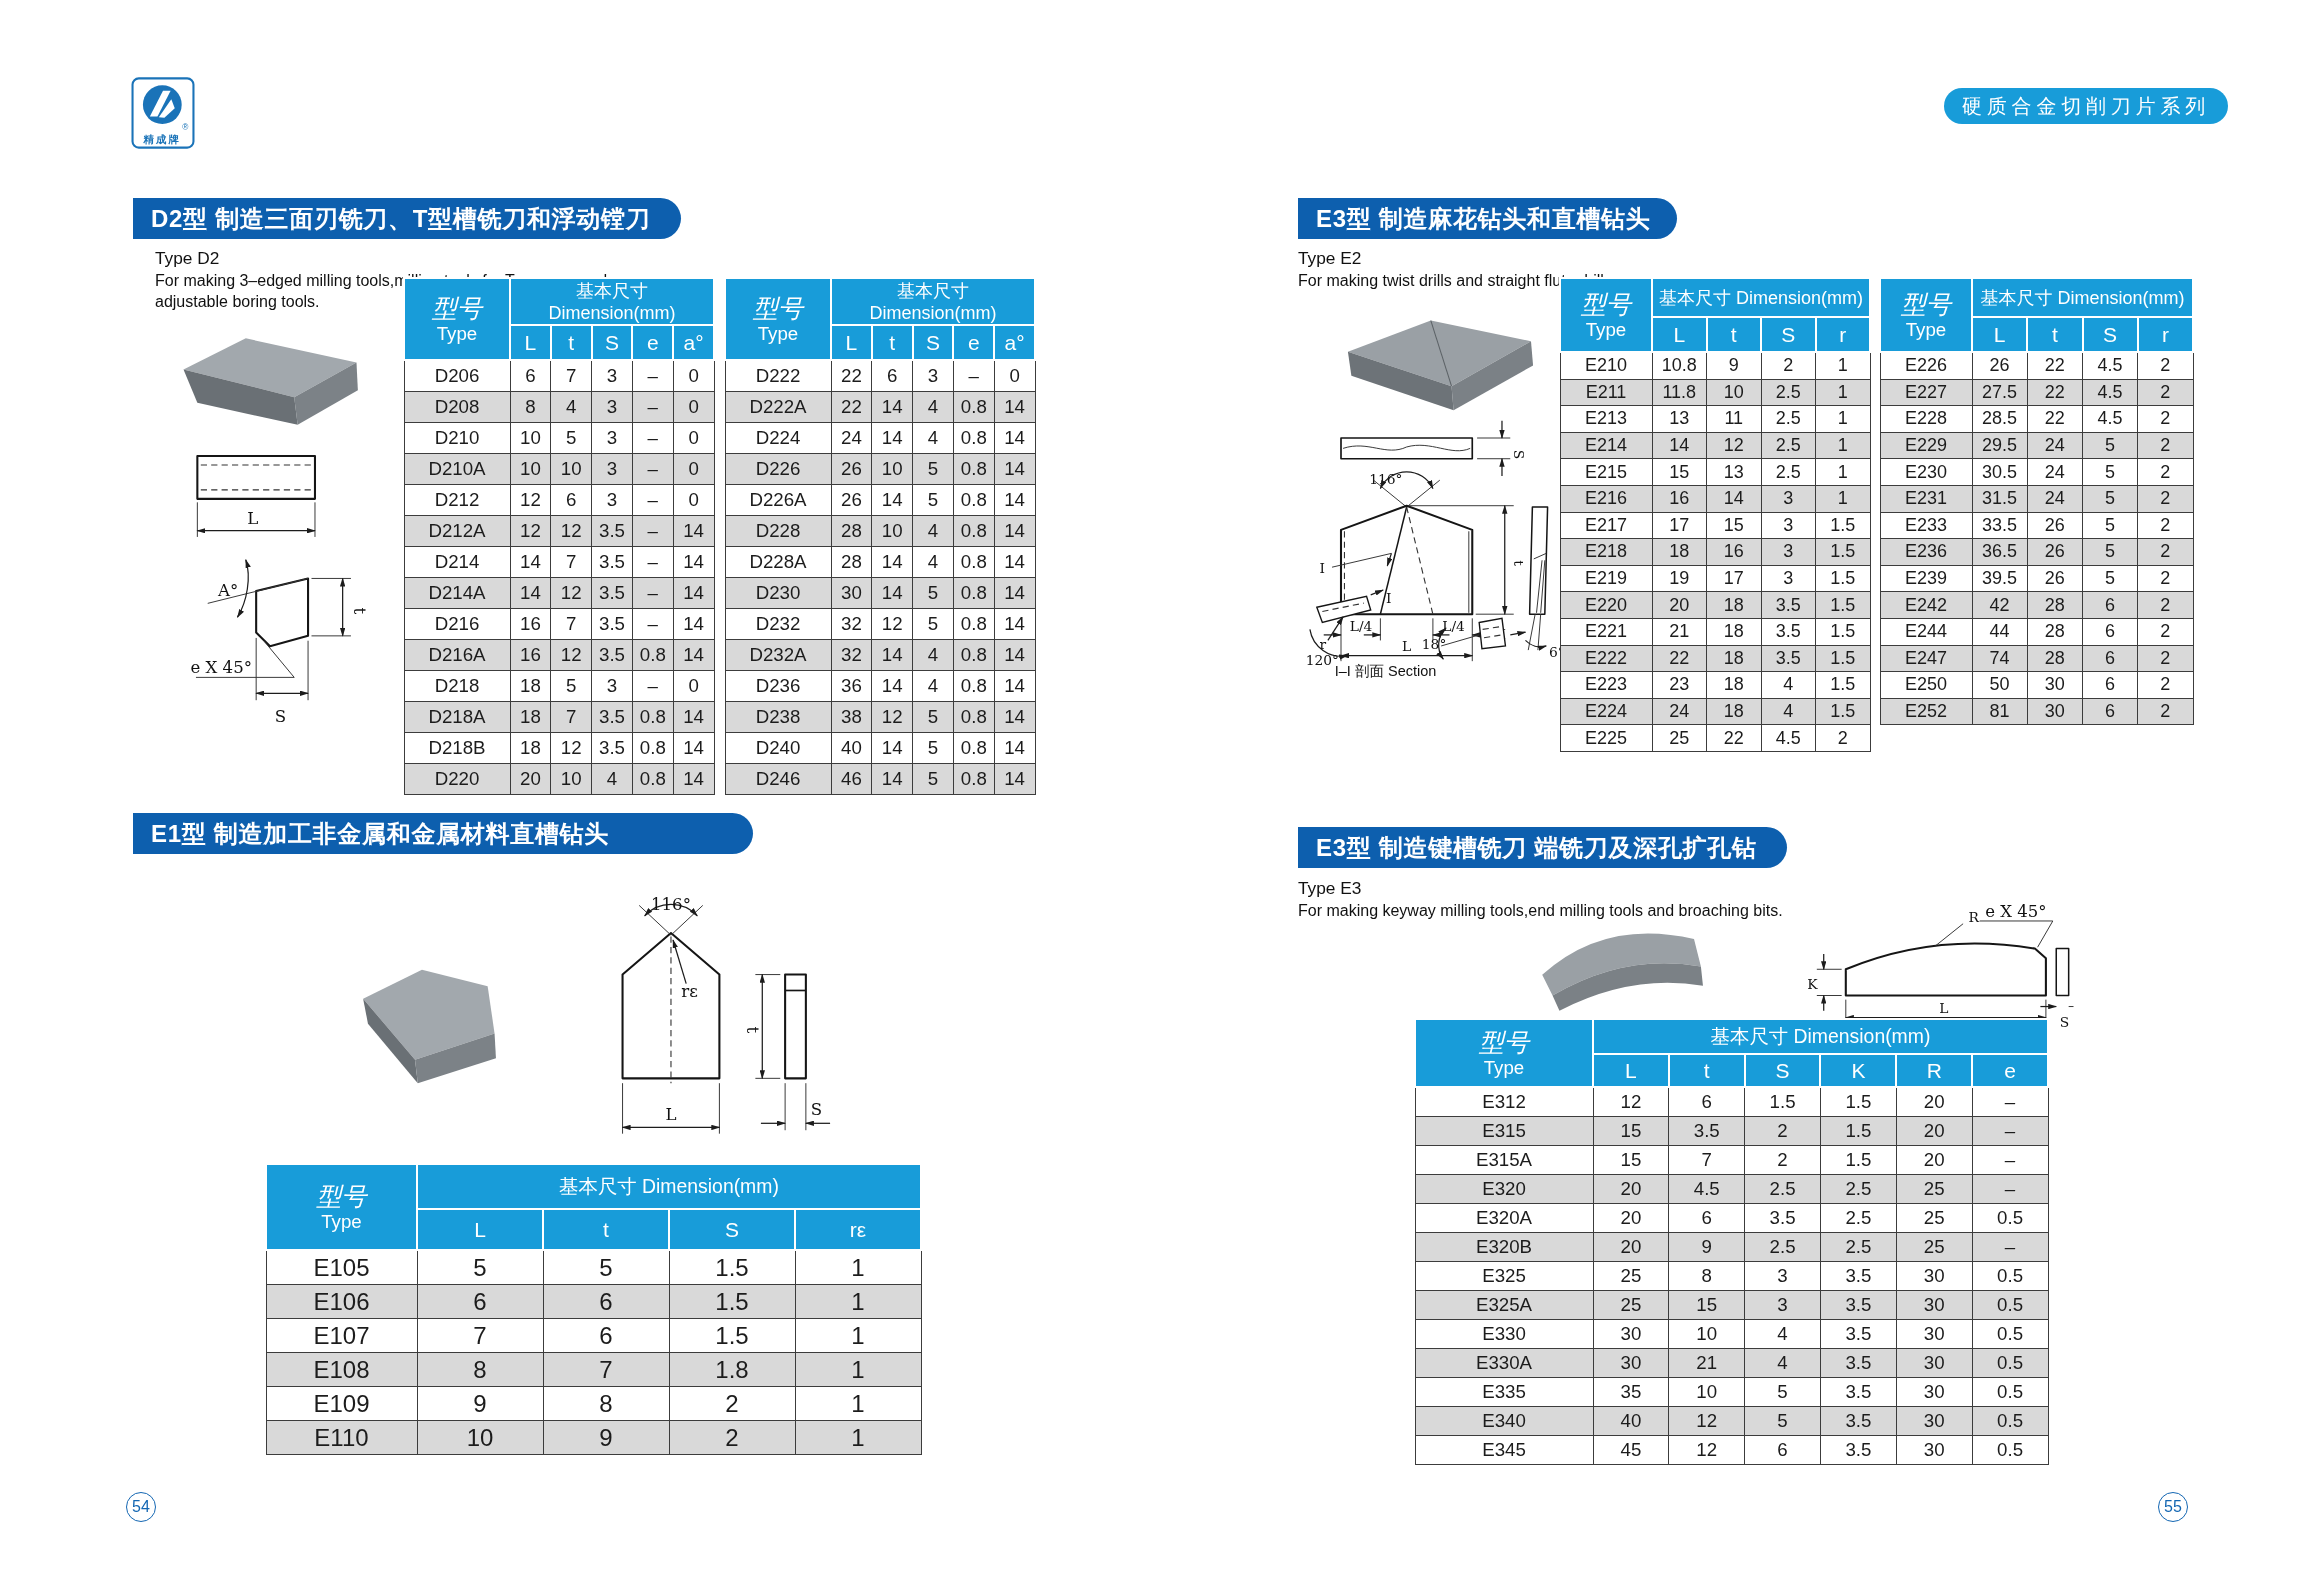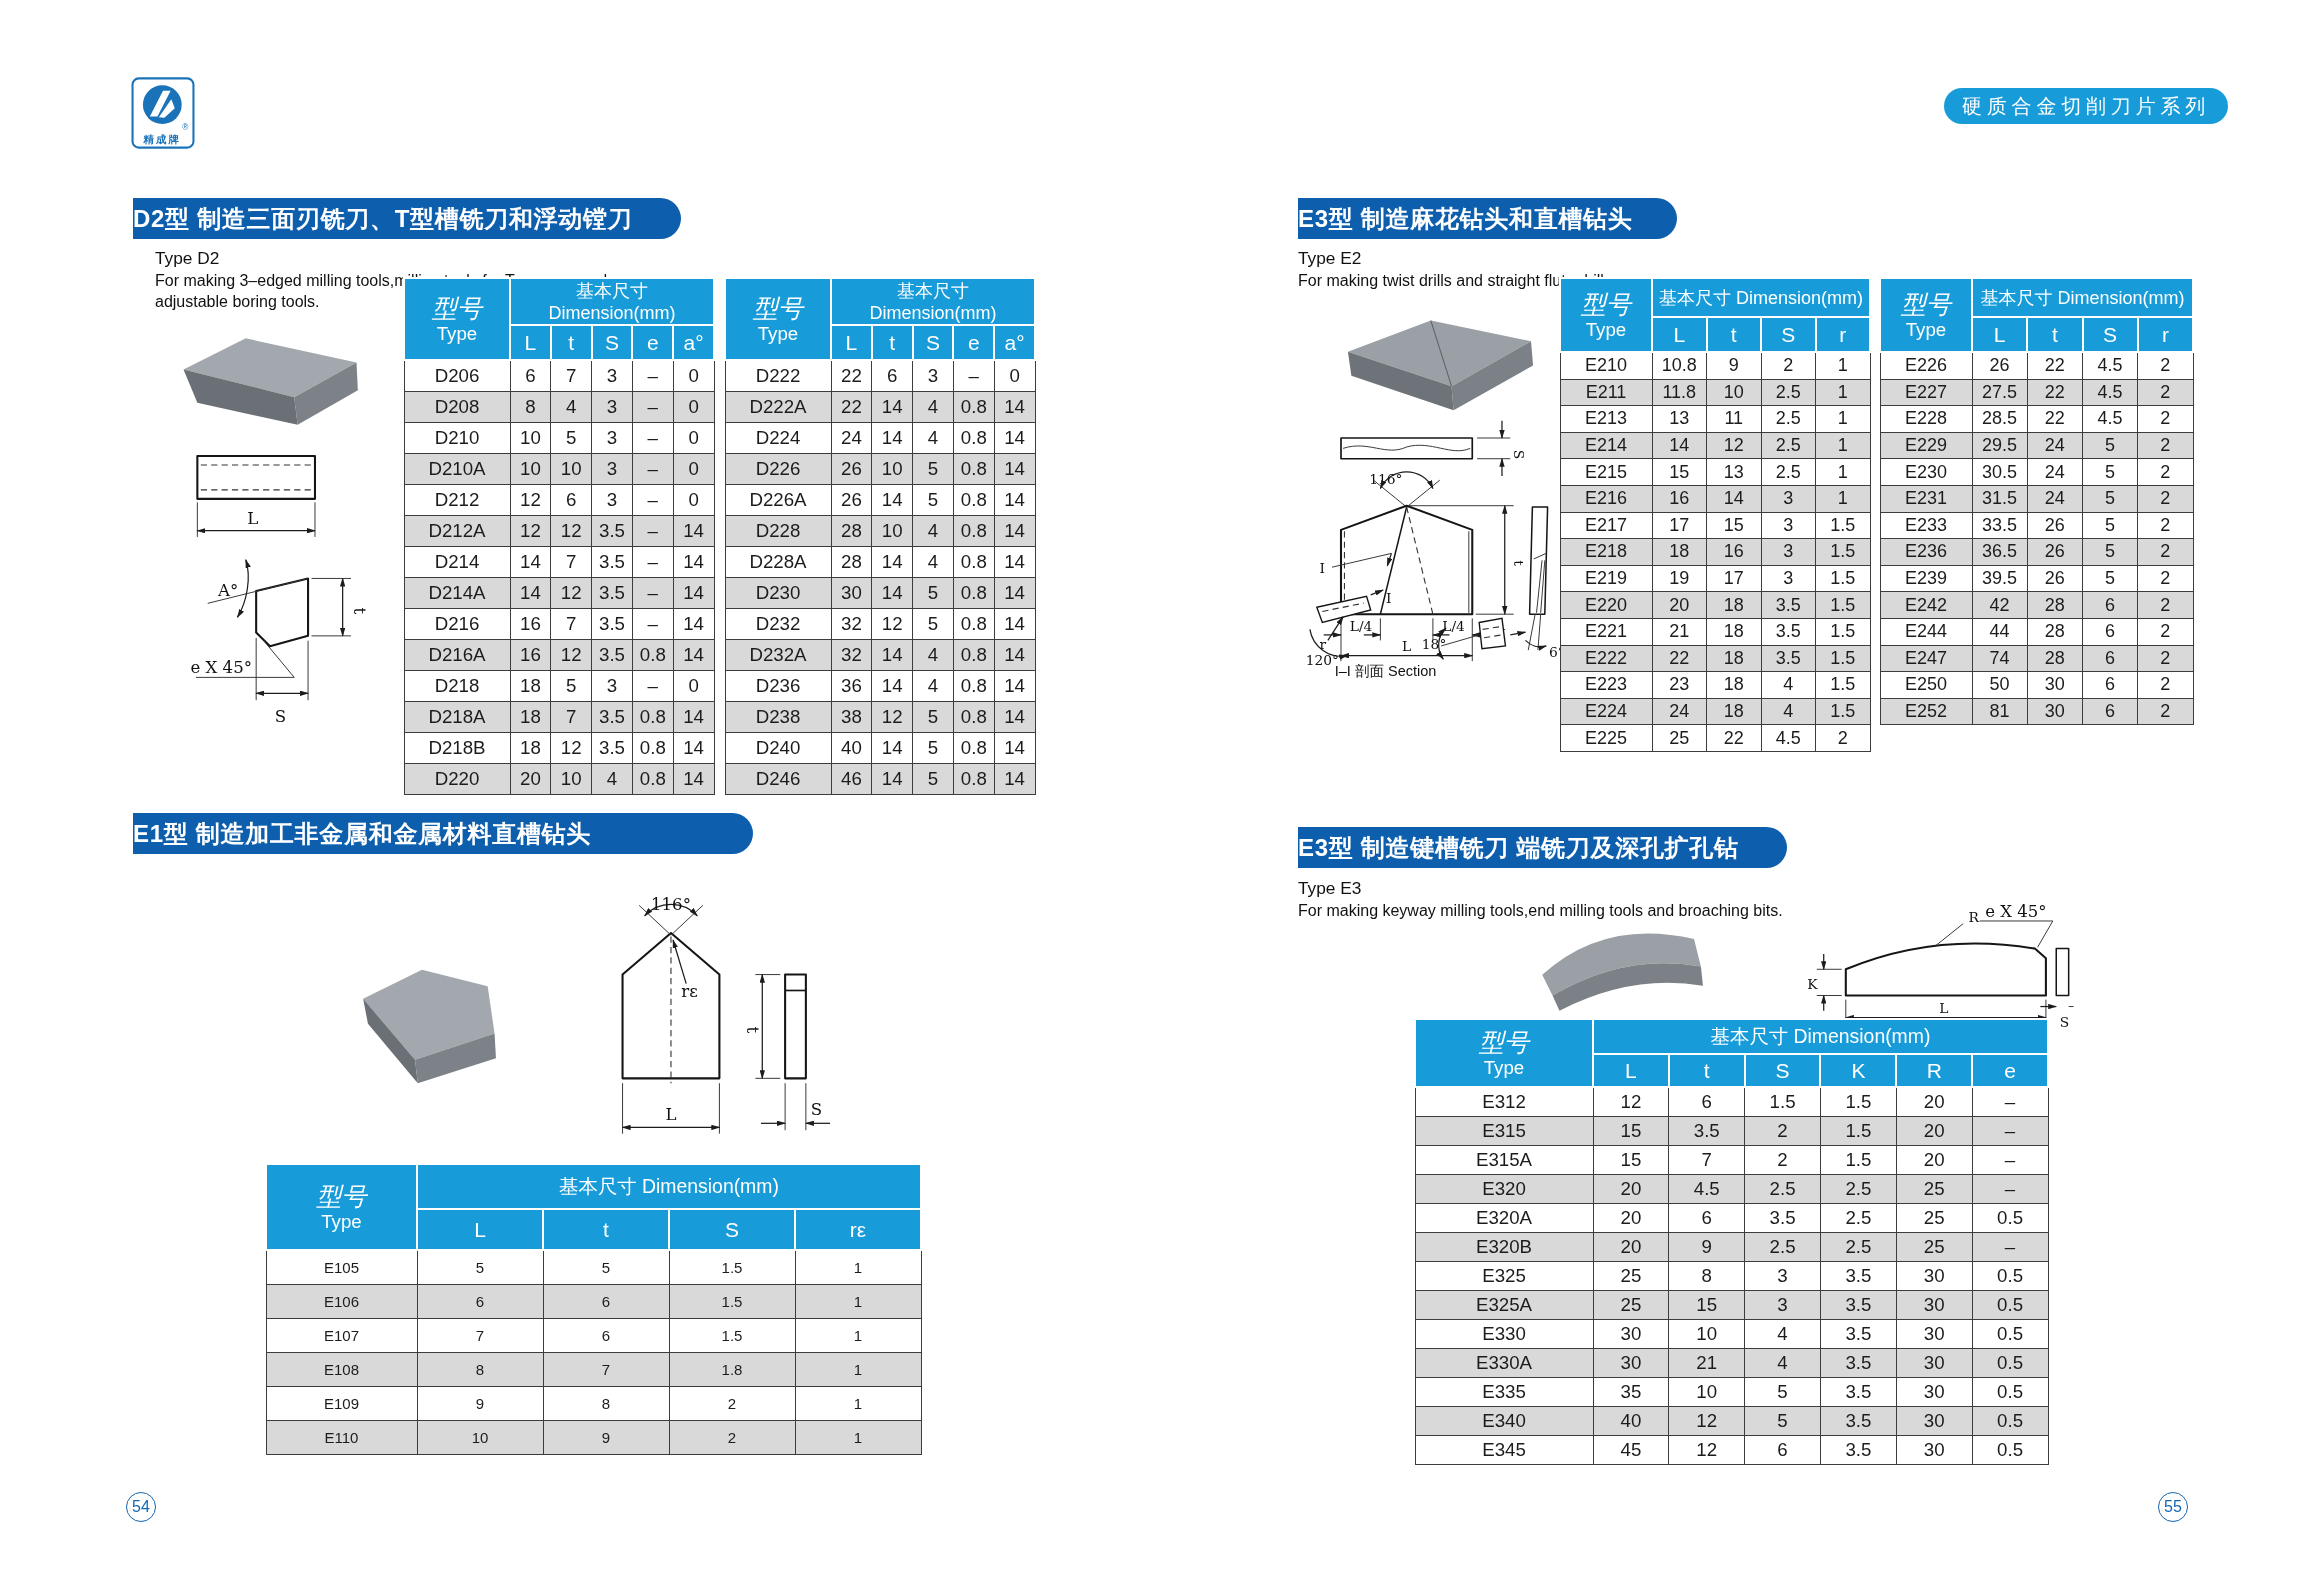--- a/index.html
+++ b/index.html
@@ -1,20 +1,20 @@
 <!DOCTYPE html>
 <html style="font-size:11px"><head>
 <meta charset="utf-8">
 <style>
   html,body{margin:0;padding:0;background:#e8e8e8;}
   #canvas{position:relative;width:2319px;height:1584px;background:#ffffff;overflow:hidden;
           font-family:"Liberation Sans","DejaVu Sans",sans-serif;color:#1c1c1c;}
   
   .hbar{position:absolute;height:41px;background:#0d5fae;border-radius:0 23.5px 23.5px 0;
-        color:#fff;font-weight:700;font-size:24px;line-height:41px;
+        color:#fff;font-weight:700;font-size:24px;line-height:41px;padding-left:18px;
         white-space:nowrap;box-sizing:border-box;letter-spacing:0.7px;}
   
   .note{position:absolute;font-size:16px;line-height:1.3;color:#111;}
   .note .tline{font-size:17.3px;margin-bottom:1.4px;}
   
   .badge{position:absolute;background:#189cd9;color:#fff;border-radius:18.7px;height:36px;
          line-height:36px;padding:0 18px;font-size:20px;letter-spacing:4.8px;font-weight:400;}
   
   .pnum{position:absolute;width:28px;height:28px;border:1.7px solid #1467b3;border-radius:50%;
         color:#1467b3;font-size:16px;line-height:28px;text-align:center;}
@@ -22,21 +22,21 @@
   table.spec{position:absolute;border-collapse:collapse;table-layout:fixed;}
   .spec th{background:#189cd9;color:#fff;border:2.1px solid #fff;font-weight:400;padding:0;text-align:center;}
   .spec td{border:1.7px solid #3c3c3c;padding:0;text-align:center;color:#1c1c1c;background:#fff;}
   .spec tbody tr:nth-child(even) td{background:#d9d9d9;}
   .spec .th-type .cn{font-size:25px;line-height:1.2;font-style:italic;}
   .spec .th-type .en{font-size:18.7px;line-height:1.2;}
   .spec .th-dim{font-size:18px;}
   .spec tr.cols th{font-size:21px;}
   .t-d thead tr:first-child{height:39px;}  .t-d thead tr.cols{height:35px;}  .t-d td{height:30px;font-size:18.7px;}
   .t-e2 thead tr:first-child{height:39px;} .t-e2 thead tr.cols{height:35px;} .t-e2 td{height:25.6px;font-size:18px;}
-  .t-e1 thead tr:first-child{height:45px;} .t-e1 thead tr.cols{height:41px;} .t-e1 td{height:33px;font-size:15px;}
+  .t-e1 thead tr:first-child{height:45px;} .t-e1 thead tr.cols{height:41px;} .t-e1 td{height:33px;font-size:24px;}
   .t-e1 .th-dim,.t-e3 .th-dim{font-size:19.4px;}
   .t-e3 thead tr:first-child{height:35px;} .t-e3 thead tr.cols{height:33px;} .t-e3 td{height:28px;font-size:18.7px;}
   
   .ol{stroke:#151515;stroke-width:3;fill:none;stroke-linejoin:round;}
   .thin{stroke:#333;stroke-width:1.4;fill:none;}
   .dash{stroke:#333;stroke-width:1.6;fill:none;stroke-dasharray:9 6;}
   .dim{stroke:#1c1c1c;stroke-width:1.8;fill:none;}
   .lbl{font-family:"DejaVu Serif","Liberation Serif",serif;font-size:24px;fill:#111;}
   .lbl-s{font-family:"DejaVu Serif","Liberation Serif",serif;font-size:20px;fill:#111;}
   .cjk{font-family:"Liberation Sans","DejaVu Sans",sans-serif;font-size:21px;fill:#111;}

